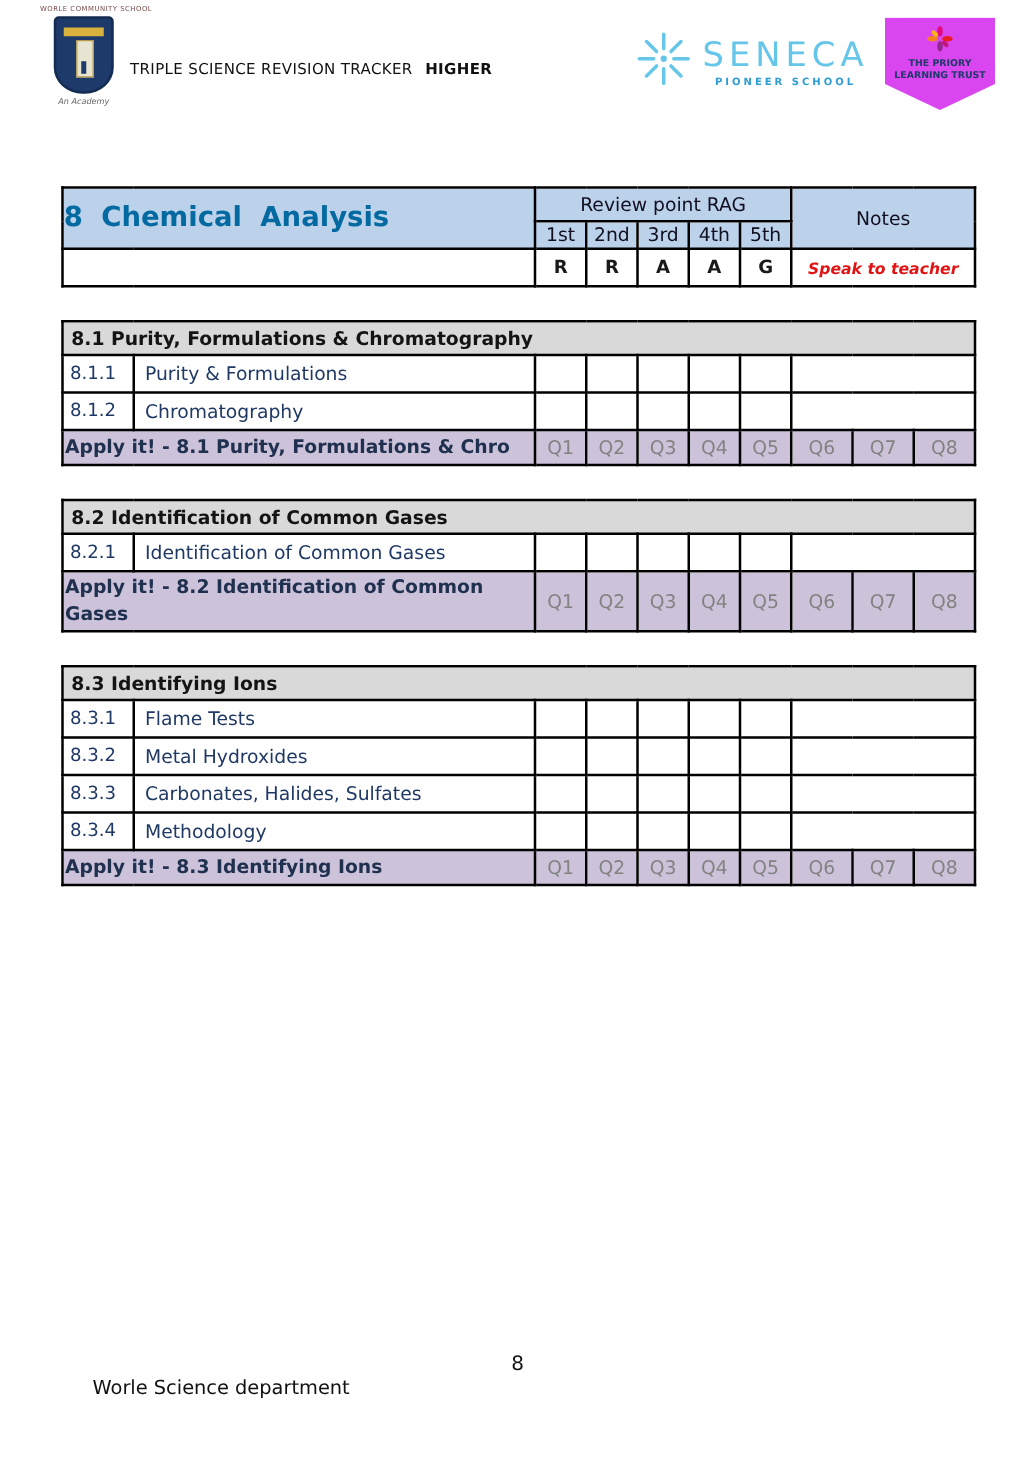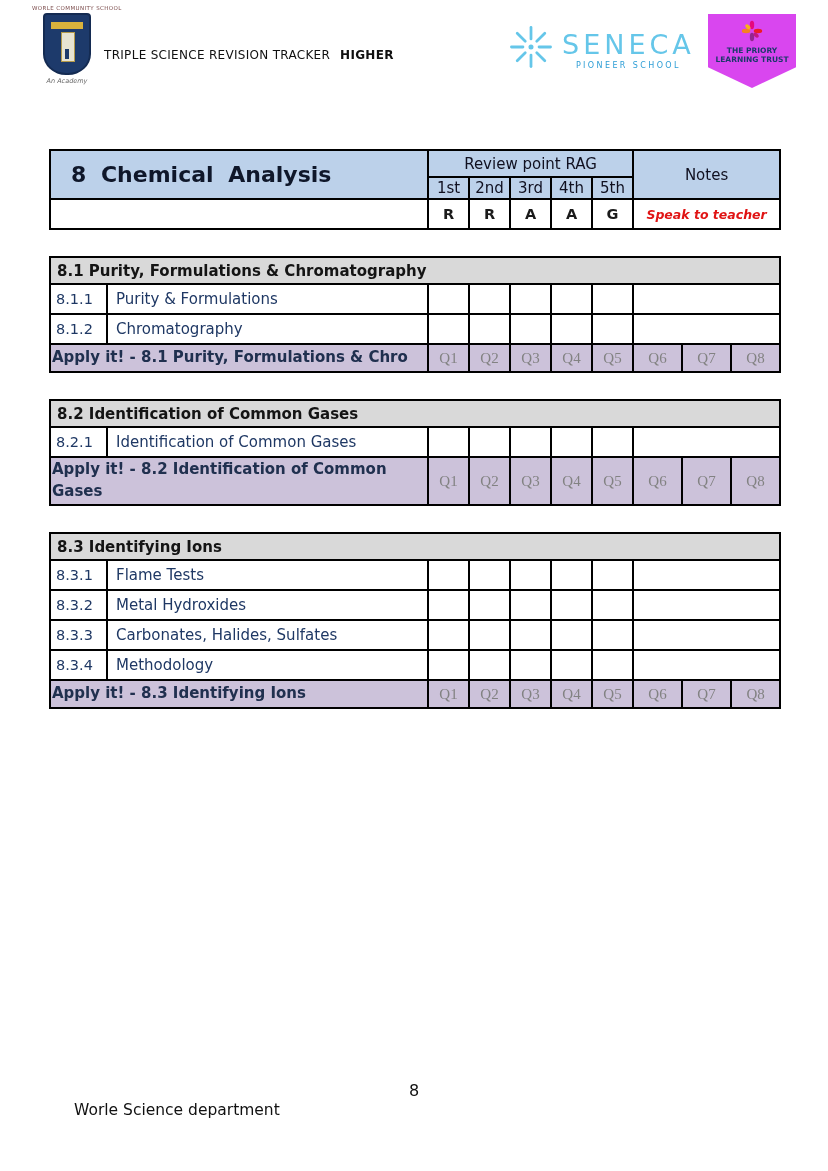--- a/index.html
+++ b/index.html
@@ -17,54 +17,54 @@
   .crest .tower{position:absolute;left:16px;top:17px;width:12px;height:28px;background:#e8e4d2;
                 border:1px solid #b49a4a;}
   .crest .door{position:absolute;left:20px;top:34px;width:4px;height:10px;background:#1d3a6b;}
   .logo-sub{font-size:6.5px;font-style:italic;color:#666;margin-top:2px;}
 
   .doc-title{position:absolute;left:104px;top:48px;font-size:12px;color:#101010;letter-spacing:.3px;}
   .doc-title b{margin-left:10px;font-weight:700;}
 
   .seneca{position:absolute;left:508px;top:24px;display:flex;align-items:center;gap:8px;}
   .seneca-name{font-size:27px;letter-spacing:4px;color:#65c6e9;font-weight:400;}
-  .seneca-sub{font-size:8px;letter-spacing:2.4px;color:#2e9ed6;font-weight:400;margin-top:1px;text-align:center;}
+  .seneca-sub{font-size:8px;letter-spacing:2.4px;color:#2e9ed6;font-weight:700;margin-top:1px;text-align:center;}
 
   .priory{position:absolute;left:708px;top:14px;width:88px;height:74px;background:#d946ef;
           filter:drop-shadow(0 1px 2px rgba(0,0,0,.25));
           clip-path:polygon(0 0,100% 0,100% 72%,50% 100%,0 72%);
           text-align:center;padding-top:6px;box-sizing:border-box;}
   .priory-text{font-size:7.5px;font-weight:700;color:#1d3a6b;line-height:1.25;}
 
   
   .content{position:absolute;left:49px;top:149px;width:731px;}
   table.grid{border-collapse:collapse;table-layout:fixed;width:730px;margin-bottom:26px;}
   table.grid td{border:2px solid #000;overflow:hidden;box-sizing:border-box;}
 
   .blue{background:#bcd1ea;}
   .center{text-align:center;}
 
-  .unit-title{font-size:22px;font-weight:700;color:#0f172a;padding-left:20px;word-spacing:7px;background:#bcd1ea;}
+  .unit-title{font-size:22px;font-weight:700;color:#0369a1;padding-left:0;word-spacing:7px;background:#bcd1ea;}
   .rag-head{font-size:15px;height:27px;color:#101020;}
   .review-pt{font-size:15px;height:20px;color:#101020;}
   .notes-head{font-size:15px;color:#101020;}
   .rag-values td{height:30px;}
   .ragv{font-size:14.5px;font-weight:600;color:#1a1a1a;}
   .note-red{color:#e01414;font-style:italic;font-weight:600;font-size:12.5px;}
 
   .sec-header td{background:#d9d9d9;font-size:15px;font-weight:700;color:#141414;height:27px;padding-left:6px;}
   .data-row td{height:30px;}
   .code{font-size:14.5px;color:#1f3864;padding-left:5px;}
   .topic{font-size:15px;color:#1f3864;padding-left:8px;}
 
   .apply-row td{background:#ccc2da;height:28px;}
   .apply-label{font-size:15px;font-weight:700;color:#20304f;padding-left:1px;padding-right:10px;line-height:1.45;}
   .apply-one-line .apply-label{white-space:nowrap;}
   .apply-tall td{height:48px;}
-  .qcell{font-size:15px;color:#828282;text-align:center;font-family:Liberation Serif, serif;}
+  .qcell{font-size:15px;color:#828282;text-align:center;}
 
   
   .page-number{position:absolute;left:0;top:1081px;width:828px;text-align:center;font-size:16px;color:#111;}
   .dept{position:absolute;left:74px;top:1101px;font-size:15.5px;color:#111;}
 </style>
 </head>
 <body>
 
 <div>
 

